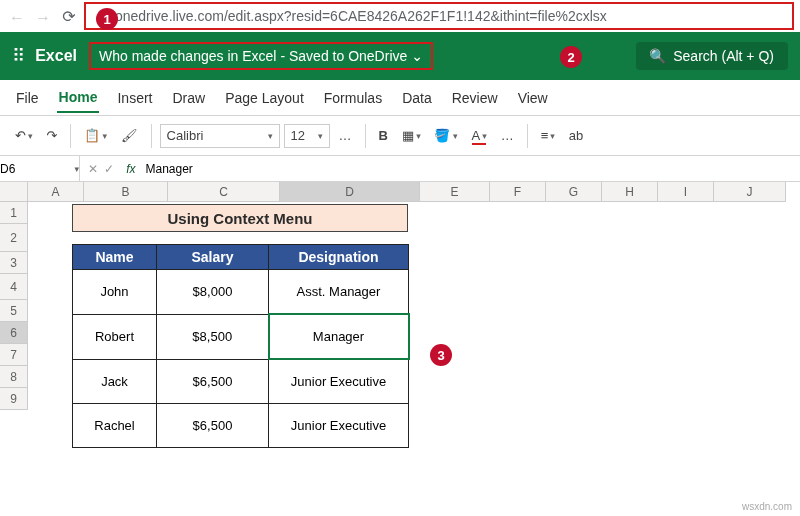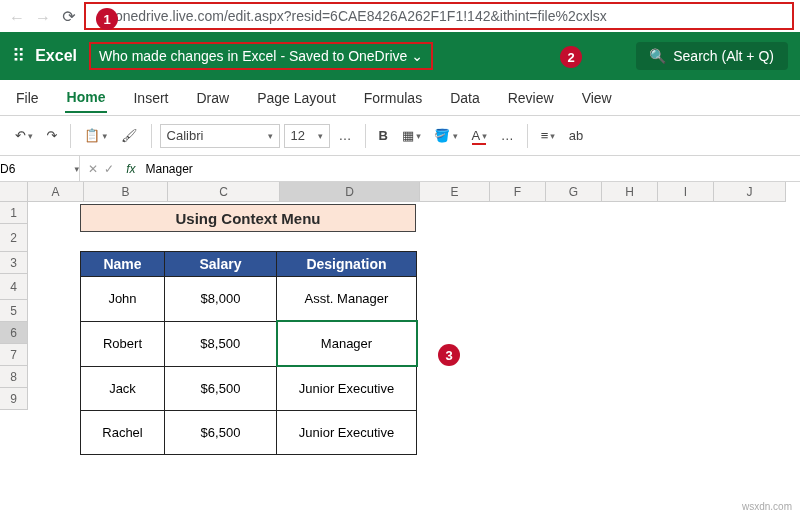--- a/index.html
+++ b/index.html
@@ -8,44 +8,44 @@
 .nav-btn{width:22px;height:22px;display:flex;align-items:center;justify-content:center;color:#5f6368;font-size:16px;cursor:pointer}
 .nav-btn.dis{color:#ccc}
 .url-box{flex:1;height:28px;border:2px solid #d41b1b;display:flex;align-items:center;padding:0 8px;font-size:14px;color:#5f6368;gap:6px}
 .lock{font-size:12px}
 .badge{width:22px;height:22px;border-radius:50%;background:#c30e2e;color:#fff;display:flex;align-items:center;justify-content:center;font-size:13px;font-weight:bold;position:absolute;z-index:10}
 .app-header{height:48px;background:#107c41;display:flex;align-items:center;padding:0 12px;gap:12px;color:#fff}
 .waffle{font-size:18px;letter-spacing:-2px}
 .app-name{font-size:16px;font-weight:600}
 .doc-title{border:2px solid #d41b1b;padding:4px 8px;font-size:14px;display:flex;align-items:center;gap:4px}
 .search-btn{margin-left:auto;background:#0d6636;border-radius:4px;padding:6px 14px;display:flex;align-items:center;gap:6px;font-size:14px}
-.ribbon-tabs{height:36px;display:flex;align-items:center;padding:0 14px;gap:24px;font-size:14px;color:#333;border-bottom:1px solid #d4d4d4}
+.ribbon-tabs{height:36px;display:flex;align-items:center;padding:0 14px;gap:16px;font-size:14px;color:#333;border-bottom:1px solid #d4d4d4}
 .tab{padding:6px 2px;cursor:pointer}
 .tab.active{font-weight:600;border-bottom:2px solid #107c41;color:#107c41}
 .ribbon{height:40px;display:flex;align-items:center;padding:0 10px;gap:4px;border-bottom:1px solid #d4d4d4;font-size:13px;color:#444}
 .rbtn{padding:3px 5px;display:flex;align-items:center;gap:2px;cursor:pointer}
 .sep{width:1px;height:24px;background:#d4d4d4;margin:0 4px}
 .font-sel{border:1px solid #ccc;height:24px;padding:0 6px;font-size:13px;min-width:120px;display:flex;align-items:center;justify-content:space-between}
 .size-sel{border:1px solid #ccc;height:24px;padding:0 6px;font-size:13px;width:46px;display:flex;align-items:center;justify-content:space-between}
 .caret{font-size:9px;color:#666}
 .namebox-row{height:26px;display:flex;align-items:center;border-bottom:1px solid #d4d4d4;font-size:12px}
 .namebox{width:80px;border-right:1px solid #d4d4d4;padding:0 0;height:100%;display:flex;align-items:center;justify-content:space-between}
 .fx-btns{display:flex;align-items:center;gap:6px;padding:0 8px;color:#999}
 .fx{font-style:italic;color:#14532d;padding:0 4px}
 .formula-val{padding:0 6px}
 .sheet{display:flex}
 .corner{width:28px;height:20px;background:#f3f2f1;border-right:1px solid #ccc;border-bottom:1px solid #ccc}
 .colhdrs{display:flex}
 .colh{height:20px;background:#f3f2f1;border-right:1px solid #ccc;border-bottom:1px solid #ccc;display:flex;align-items:center;justify-content:center;font-size:12px;color:#616161}
 .colh.sel{background:#d2d2d2}
 .rowh{width:28px;background:#f3f2f1;border-right:1px solid #ccc;border-bottom:1px solid #ccc;display:flex;align-items:center;justify-content:center;font-size:12px;color:#616161}
 .rowh.sel{background:#d2d2d2}
-.content{position:absolute;left:52px;top:22px}
+.content{position:absolute;left:44px;top:22px}
 .title-merge{width:336px;height:28px;background:#fce4d6;border:1px solid #444;display:flex;align-items:center;justify-content:center;font-size:15px;font-weight:bold;color:#2b2b2b}
-.tbl{border-collapse:collapse;margin-top:19px}
+.tbl{border-collapse:collapse;margin-top:12px}
 .tbl th{background:#305496;color:#fff;font-weight:bold;border:1px solid #222;padding:4px 8px;font-size:14px;text-align:center}
 .tbl td{border:1px solid #222;padding:14px 8px;font-size:13px;text-align:center;background:#fff}
 .tbl td.sel{outline:2px solid #107c41;outline-offset:-1px;border:2px solid #d41b1b}
 .watermark{position:absolute;bottom:4px;right:8px;font-size:10px;color:#aaa}
 .underline-red{border-bottom:2px solid #d41b1b;width:14px;display:inline-block}
 </style>
 </head>
 <body>
 
 <div class="browser-bar">

